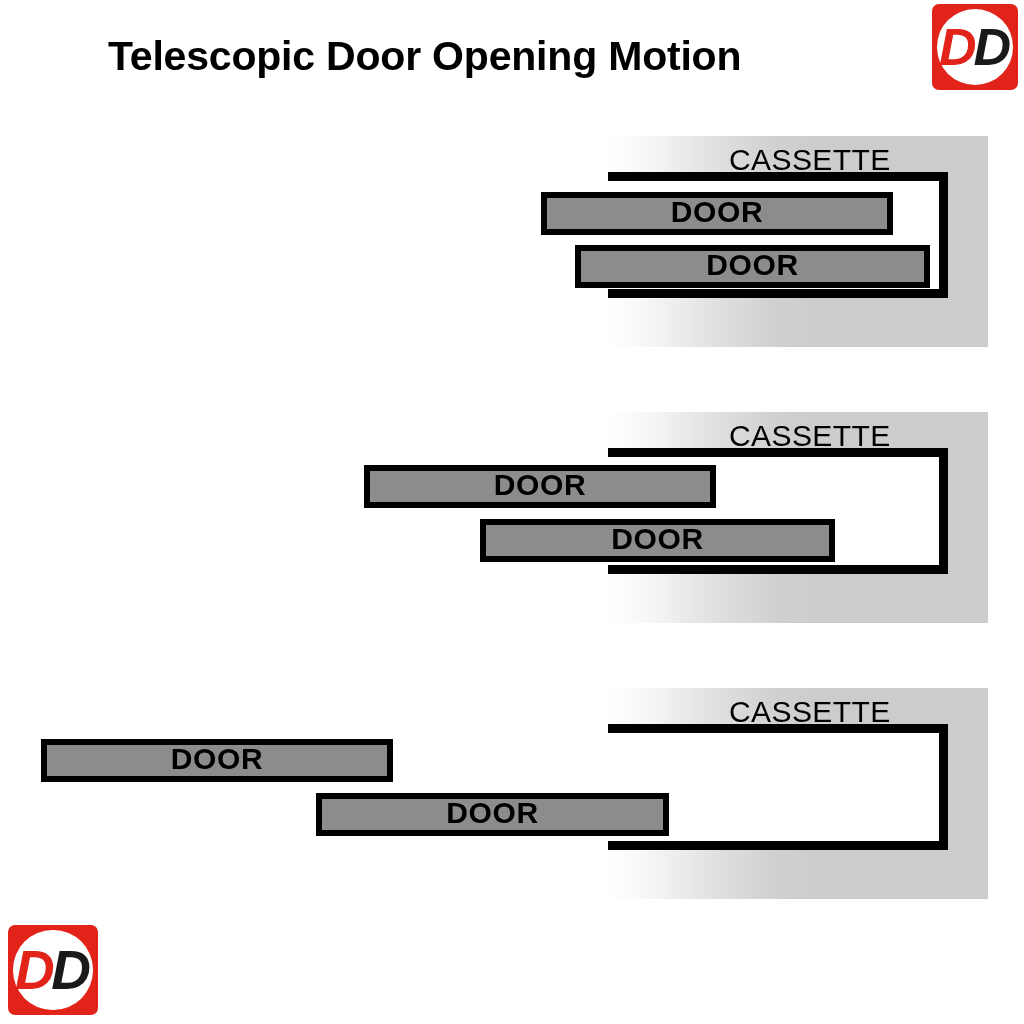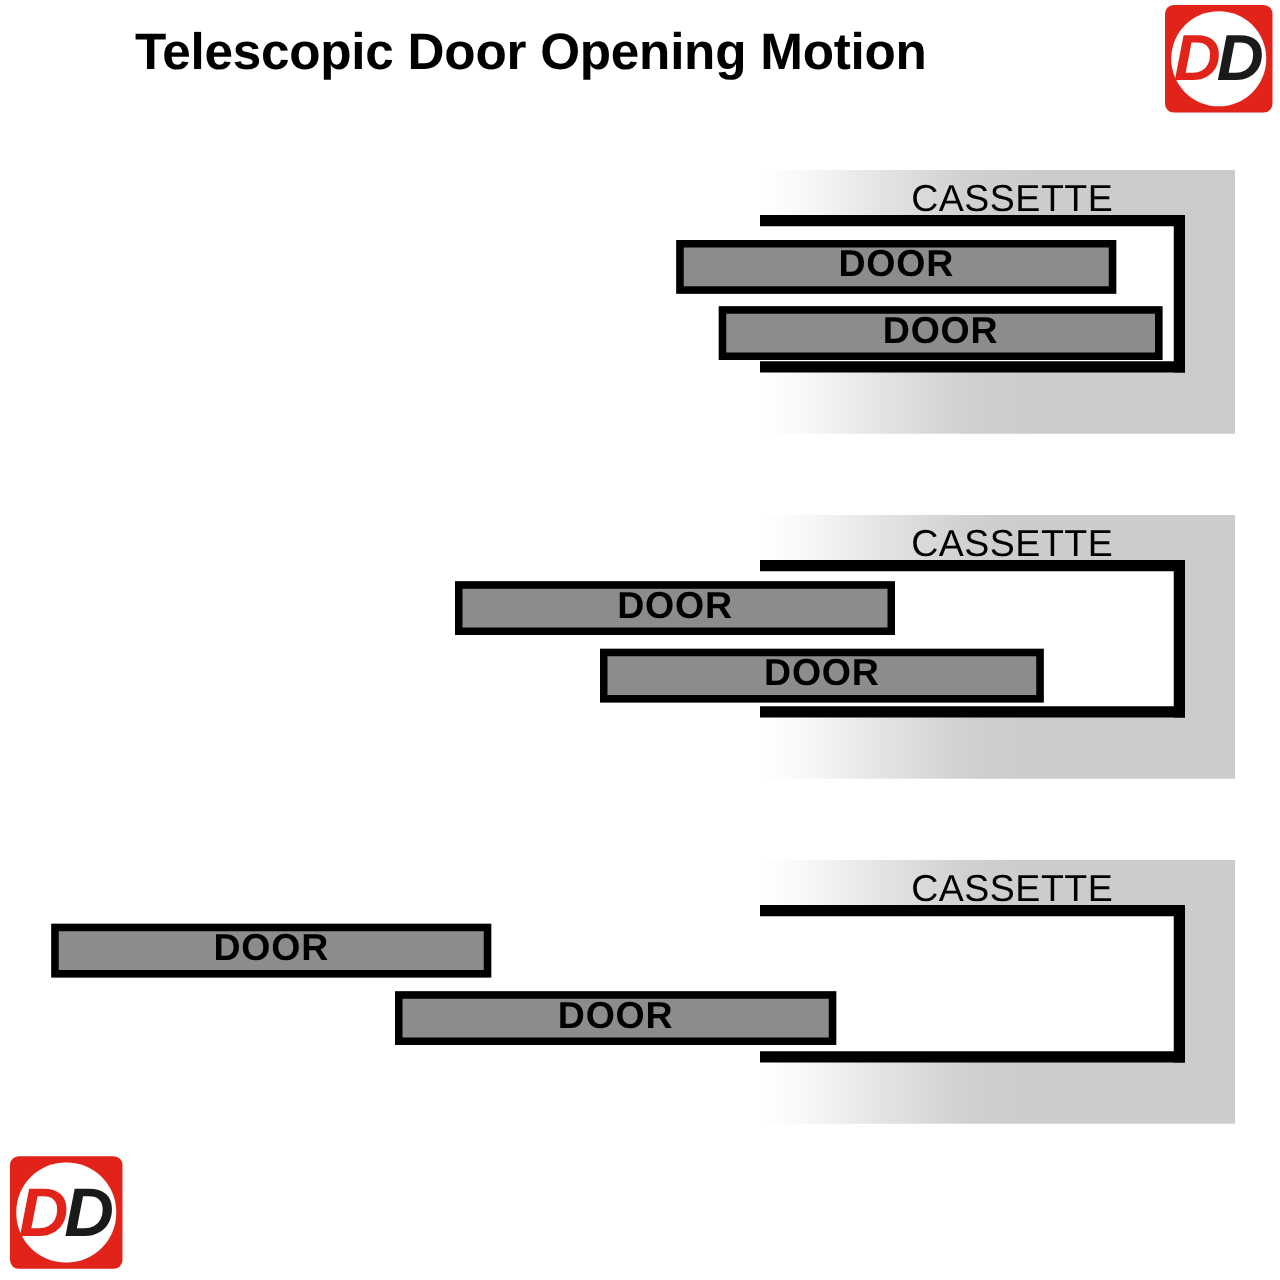--- a/index.html
+++ b/index.html
@@ -16,21 +16,21 @@
     width: 1024px;
     height: 1024px;
     background: #ffffff;
     overflow: hidden;
   }
 
   
   .page-title {
     position: absolute;
     left: 108px;
-    top: 18px;
+    top: 33px;
     font-size: 41px;
     font-weight: bold;
     color: #000000;
     letter-spacing: -0.2px;
     white-space: nowrap;
     font-family: "Liberation Sans", sans-serif;
   }
 
   
   .logo {

